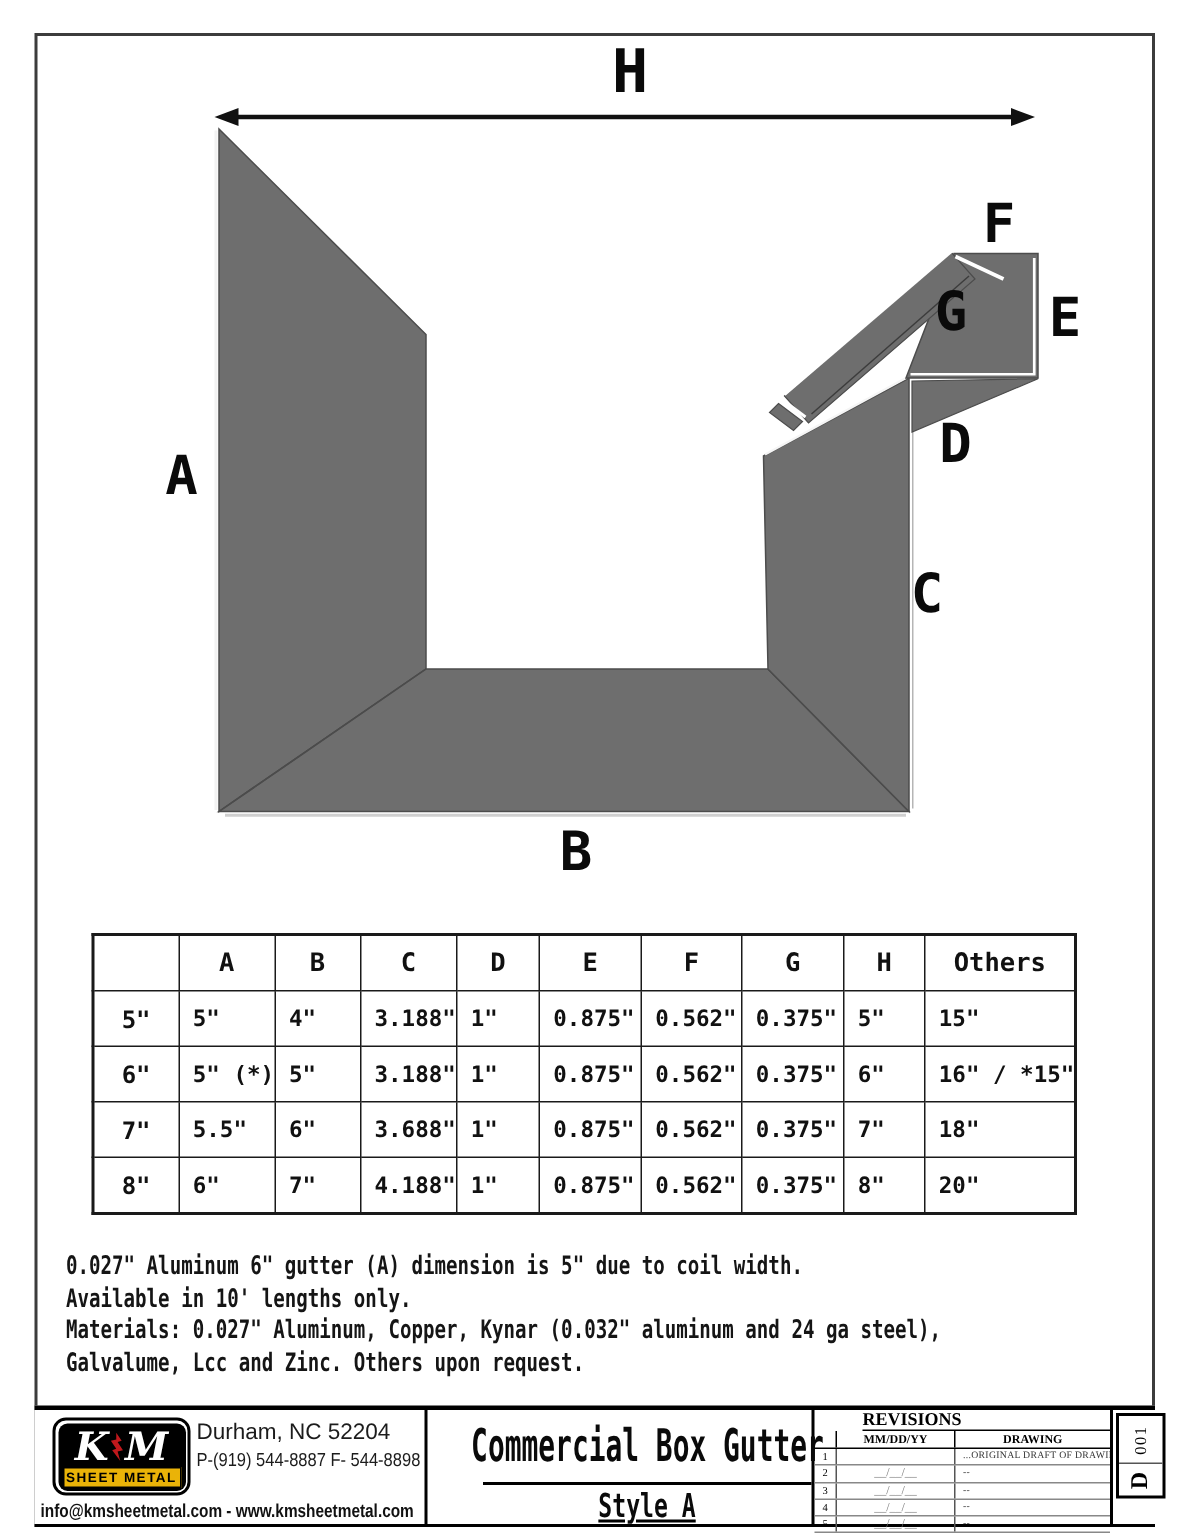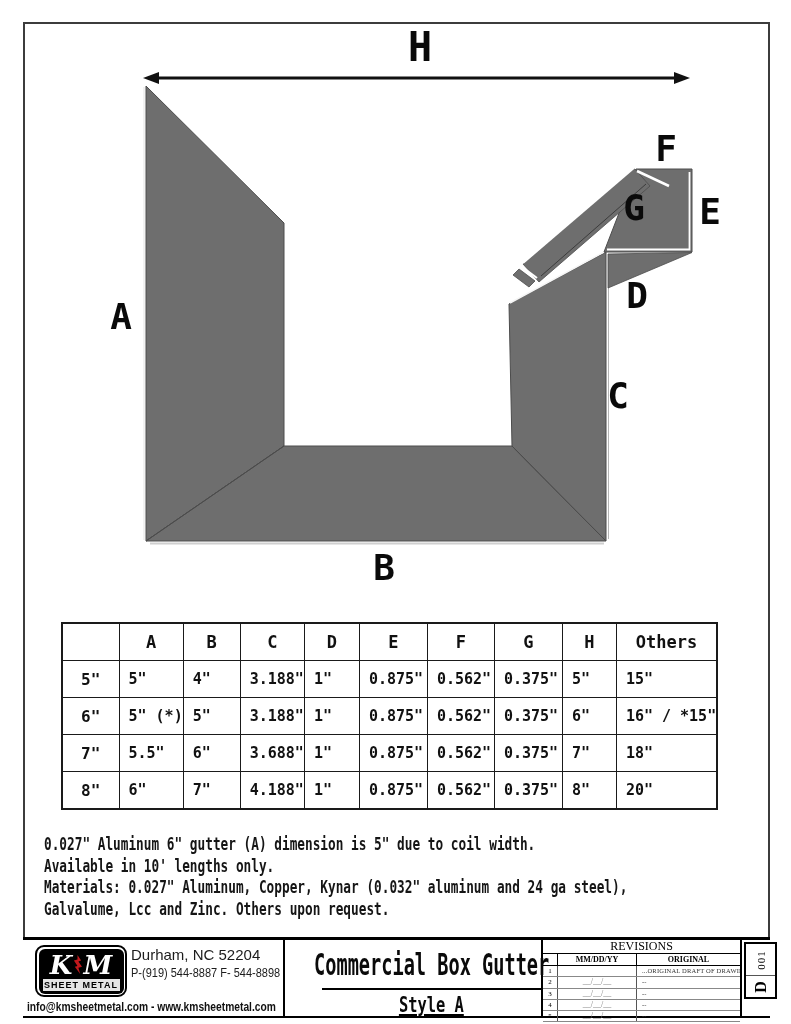--- a/index.html
+++ b/index.html
@@ -26,39 +26,39 @@
   
   .tblock{position:absolute;left:23px;top:937px;width:747px;height:81px;
           border-top:3px solid #000;border-bottom:2.5px solid #000;box-sizing:border-box;background:#fff;}
   .tb-left{position:absolute;left:0;top:0;width:260px;height:100%;}
   .logo{position:absolute;left:12px;top:5px;width:92px;height:52px;border:2px solid #000;
         border-radius:9px;background:#fff;padding:1.5px;box-sizing:border-box;}
   .logo-inner{position:relative;width:100%;height:100%;background:#000;border-radius:6px;overflow:hidden;}
   .logo-km{position:absolute;left:0;top:-2px;width:100%;height:36px;display:flex;align-items:center;
            justify-content:center;gap:1px;color:#fff;font-family:"DejaVu Serif",serif;
            font-weight:700;font-style:italic;font-size:26px;line-height:36px;}
-  .logo-strip{position:absolute;left:3px;right:3px;bottom:2px;height:12px;background:#e5e5e5;
+  .logo-strip{position:absolute;left:3px;right:3px;bottom:2px;height:12px;background:#eab308;
            border:1px solid #000;display:flex;align-items:center;justify-content:center;
            font-family:"Liberation Sans",sans-serif;font-weight:700;font-size:9px;letter-spacing:1px;}
   .addr{position:absolute;left:108px;top:5px;width:150px;font-size:15px;line-height:19px;color:#1c1c1c;}
   .addr .phone{font-size:12.5px;transform:scaleX(0.88);transform-origin:left top;white-space:nowrap;color:#1c1c1c;}
   .contact{position:absolute;left:4px;bottom:2px;width:256px;text-align:left;font-weight:700;
            font-size:12.5px;white-space:nowrap;transform:scaleX(0.82);transform-origin:left bottom;color:#111;}
   .tb-mid{position:absolute;left:260px;top:0;width:260px;height:100%;border-left:2px solid #000;
           border-right:2px solid #000;box-sizing:border-box;padding-left:37px;}
   .tb-title{height:48px;display:flex;align-items:center;justify-content:center;}
   .tb-title span{font-family:"DejaVu Sans Mono",monospace;font-weight:700;font-size:30px;
           white-space:nowrap;transform:scaleX(0.62);color:#0a0a0a;}
   .tb-style{height:28px;border-top:2px solid #000;display:flex;align-items:center;justify-content:center;text-decoration:underline;}
   .tb-style span{font-family:"DejaVu Sans Mono",monospace;font-weight:700;font-size:22px;
           transform:scaleX(0.7);color:#0a0a0a;}
   .tb-rev{position:absolute;left:520px;top:0;width:199px;height:100%;border-right:2px solid #000;
           box-sizing:border-box;font-family:"Liberation Serif",serif;}
-  .rev-head{height:13px;border-bottom:1px solid #000;text-align:center;font-weight:400;
-            font-size:12px;line-height:13px;}
+  .rev-head{height:13px;border-bottom:1px solid #000;text-align:left;font-weight:700;
+            font-size:12px;line-height:13px;margin-left:32px;}
   .rev-sub{display:flex;height:11px;border-bottom:1px solid #000;font-size:8px;font-weight:700;justify-content:space-between;}
   .rev-sub .c0{width:14px;border-right:1px solid #000;}
   .rev-sub .c1{width:78px;border-right:1px solid #000;text-align:center;line-height:11px;}
   .rev-sub .c2{flex:1;text-align:center;line-height:11px;}
   .rev-row{display:flex;height:10.3px;border-bottom:1px solid #888;font-size:7px;}
   .rev-row .c0{width:14px;border-right:1px solid #555;text-align:center;line-height:10px;}
   .rev-row .c1{width:78px;border-right:1px solid #555;text-align:center;line-height:10px;
                color:#777;font-size:8px;}
   .rev-row .c2{flex:1;text-align:left;padding-left:5px;line-height:10px;font-size:6.5px;
                color:#333;letter-spacing:0.2px;white-space:nowrap;overflow:hidden;}
@@ -228,21 +228,21 @@
       <div class="tb-style">
         <span>Style A</span>
       </div>
     </div>
 
     <div class="tb-rev">
       <div class="rev-head">REVISIONS</div>
       <div class="rev-sub">
         <div class="c0"></div>
         <div class="c1">MM/DD/YY</div>
-        <div class="c2">ORIGINAL</div>
+        <div class="c2">DRAWING</div>
       </div>
       <div class="rev-row">
         <div class="c0">1</div>
         <div class="c1"></div>
         <div class="c2">...ORIGINAL DRAFT OF DRAWING</div>
       </div>
       <div class="rev-row">
         <div class="c0">2</div>
         <div class="c1">__/__/__</div>
         <div class="c2">--</div>

